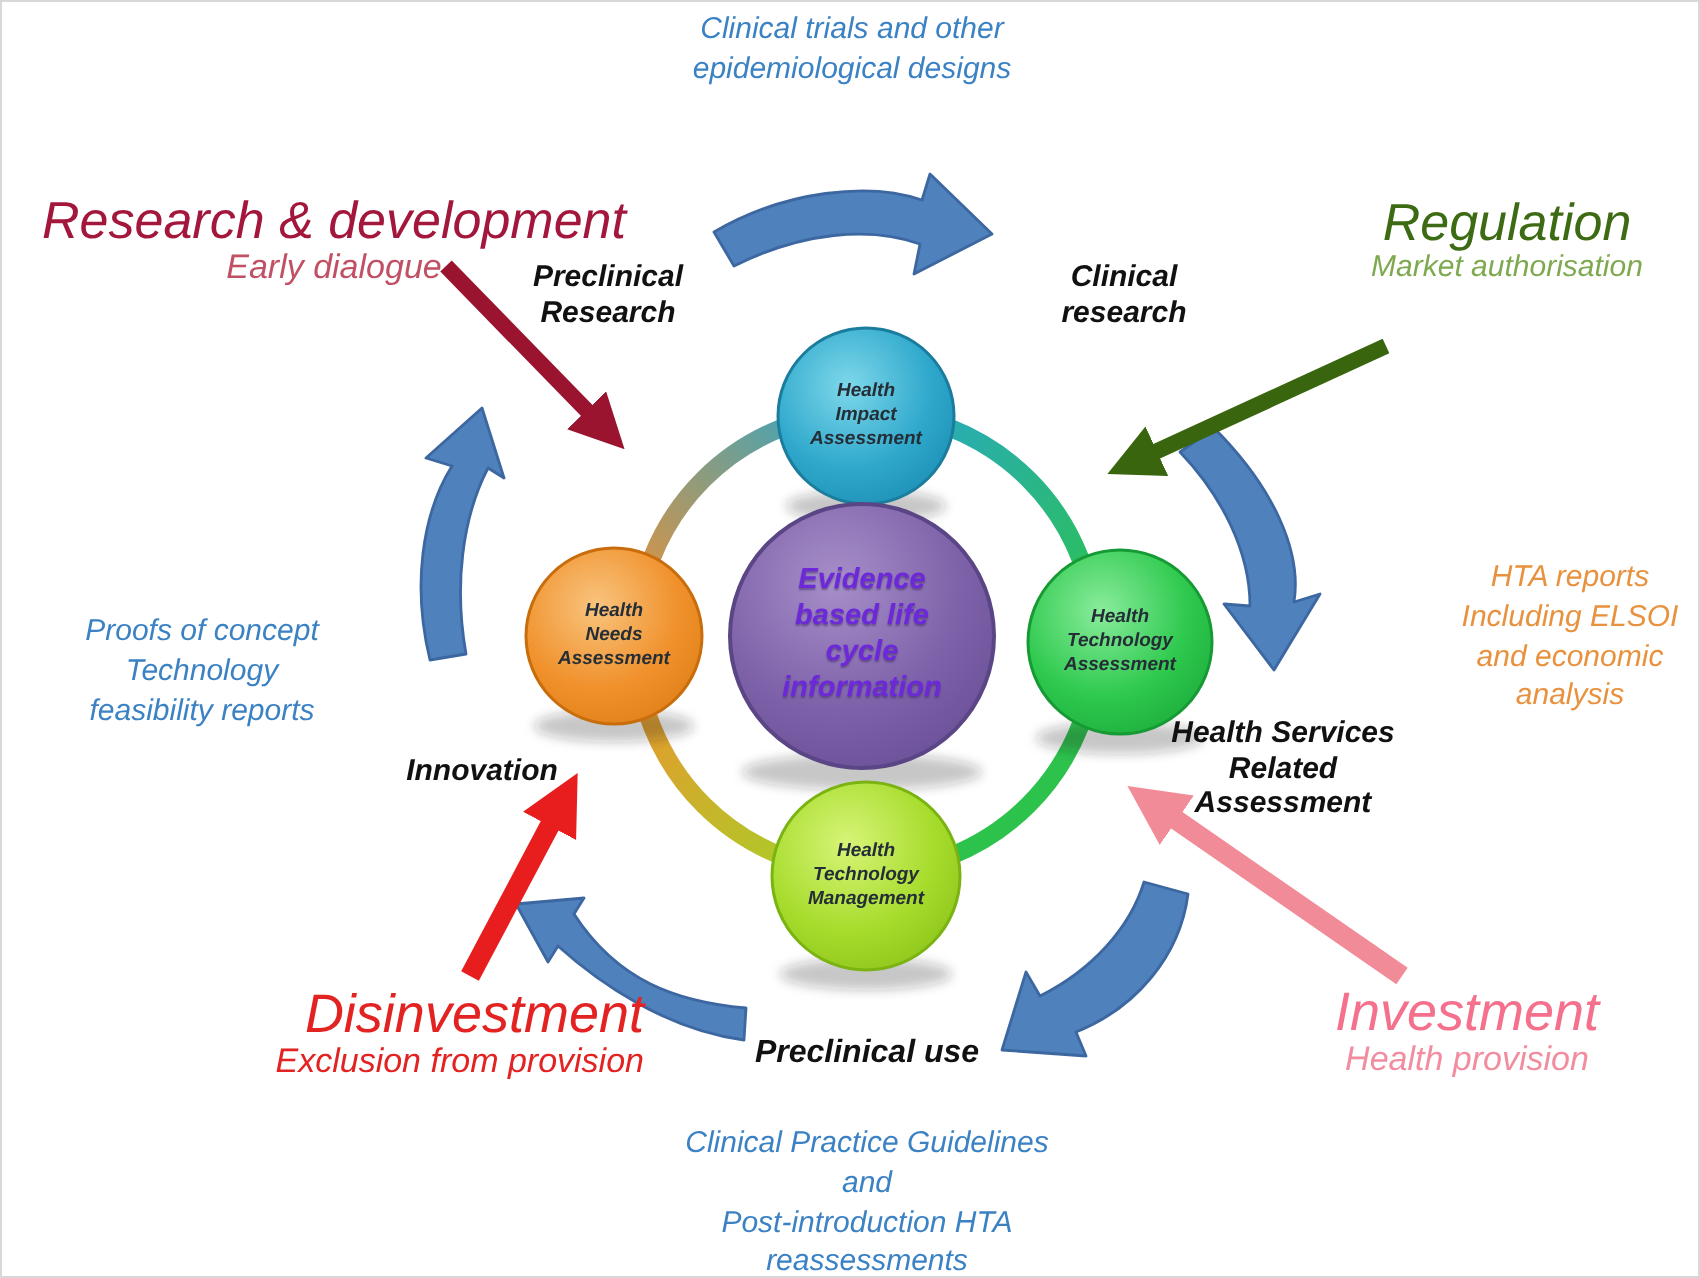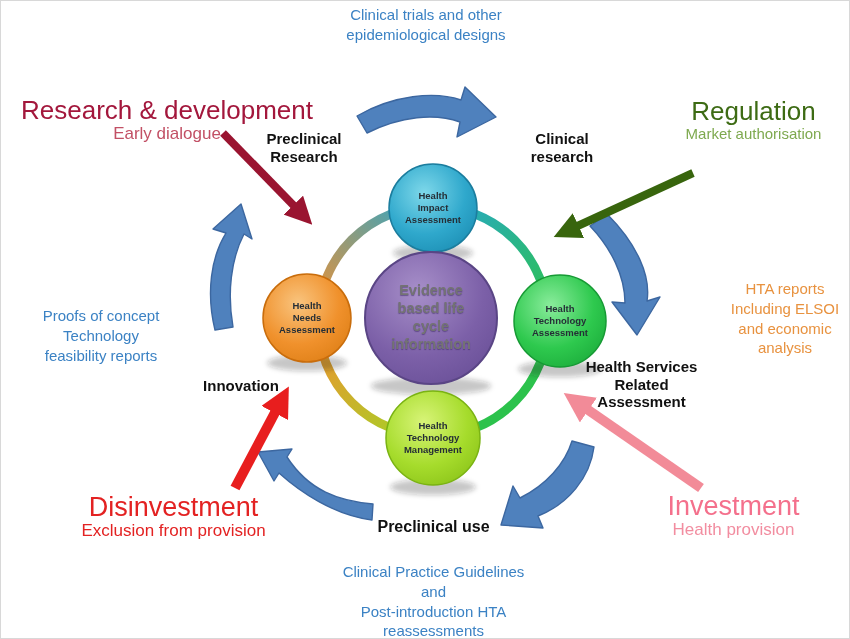--- a/index.html
+++ b/index.html
@@ -1,21 +1,21 @@
 <!DOCTYPE html>
 <html style="--caption-blue: #3b82c4; --hta-orange: #e8923f; --stage-black: #111111; --rd-title-red: #a3173c; --rd-sub-red: #c25065; --rd-arrow-red: #9a1430; --regulation-green: #3d6b14; --regulation-sub-green: #7ea94f; --regulation-arrow-green: #38650d; --disinvestment-red: #e32222; --disinvestment-arrow-red: #e81e1e; --investment-pink: #f4708c; --investment-sub-pink: #f28da0; --investment-arrow-pink: #f28b98; --cycle-arrow-blue: #4f81bd; --node-top-teal: #2fa8cc; --node-right-green: #2ec94e; --node-bottom-lime: #a6dc2c; --node-left-orange: #f0912c; --node-center-purple: #7c60a8;"><head>
 <meta charset="utf-8">
 <style>
   html,body { margin:0; padding:0; background:#fff; }
   #canvas {
     position:relative; width:848px; height:637px; background:#ffffff;
     border:1px solid #d8d8d8; overflow:hidden;
     font-family:"Liberation Sans", sans-serif;
   }
-  .abs { position:absolute; }
+  .abs { position:absolute;font-style:italic; }
   .pre { white-space:pre-line; }
   .ctr { text-align:center; }
   svg.layer { position:absolute; left:0; top:0; }
 
   .cap { font-size:15px; line-height:1.32; font-weight:500; }
   .cap-blue   { color:var(--caption-blue); }
   .cap-orange { color:var(--hta-orange); }
 
   .stage { color:var(--stage-black); font-weight:bold; font-size:15px; line-height:1.18; }
 
@@ -28,21 +28,21 @@
   .t-regs { color:var(--regulation-sub-green); font-size:15px; }
   .t-dis  { color:var(--disinvestment-red); }
   .t-inv  { color:var(--investment-pink); }
   .t-invs { color:var(--investment-sub-pink); }
 
   .node-label {
     color:#252e36; font-weight:bold; font-size:9.5px; line-height:1.25;
     text-align:center; white-space:pre-line;
   }
   .center-label {
-    color:#737373; font-weight:bold; font-size:14.5px; line-height:1.25;
+    color:#6d28d9; font-weight:bold; font-size:14.5px; line-height:1.25;
     text-align:center; white-space:pre-line; text-shadow:0 1px 1px rgba(60,40,100,.55);
   }
 
   
   [data-name^="cycle-arrow"] { fill:var(--cycle-arrow-blue); stroke:#3c67a0; stroke-width:1.4; stroke-linejoin:round; }
   [data-name="research-development-arrow"] { stroke:var(--rd-arrow-red); }
   [data-name="regulation-arrow"]           { stroke:var(--regulation-arrow-green); }
   [data-name="disinvestment-arrow"]        { stroke:var(--disinvestment-arrow-red); }
   [data-name="investment-arrow"]           { stroke:var(--investment-arrow-pink); }
 </style>
@@ -182,21 +182,21 @@
 Assessment</div>
 
   <div class="abs ctr" style="left:16px; top:96px; width:300px;" data-name="label-research-development">
     <div class="big-title t-rd" data-name="research-development-title">Research &amp; development</div>
     <div class="sub-title t-rds" data-name="research-development-subtitle">Early dialogue</div>
   </div>
   <div class="abs ctr" style="left:650px; top:97px; width:205px;" data-name="label-regulation">
     <div class="big-title t-reg" data-name="regulation-title">Regulation</div>
     <div class="sub-title t-regs" data-name="regulation-subtitle">Market authorisation</div>
   </div>
-  <div class="abs ctr" style="left:40px; top:492px; width:265px;" data-name="label-disinvestment">
+  <div class="abs ctr" style="left:56px; top:492px; width:265px;text-align:right;" data-name="label-disinvestment">
     <div class="big-title t-dis" style="font-size:27px;" data-name="disinvestment-title">Disinvestment</div>
     <div class="sub-title t-dis" data-name="disinvestment-subtitle">Exclusion from provision</div>
   </div>
   <div class="abs ctr" style="left:630px; top:491px; width:205px;" data-name="label-investment">
     <div class="big-title t-inv" style="font-size:27px;" data-name="investment-title">Investment</div>
     <div class="sub-title t-invs" data-name="investment-subtitle">Health provision</div>
   </div>
 
 </div>
 

